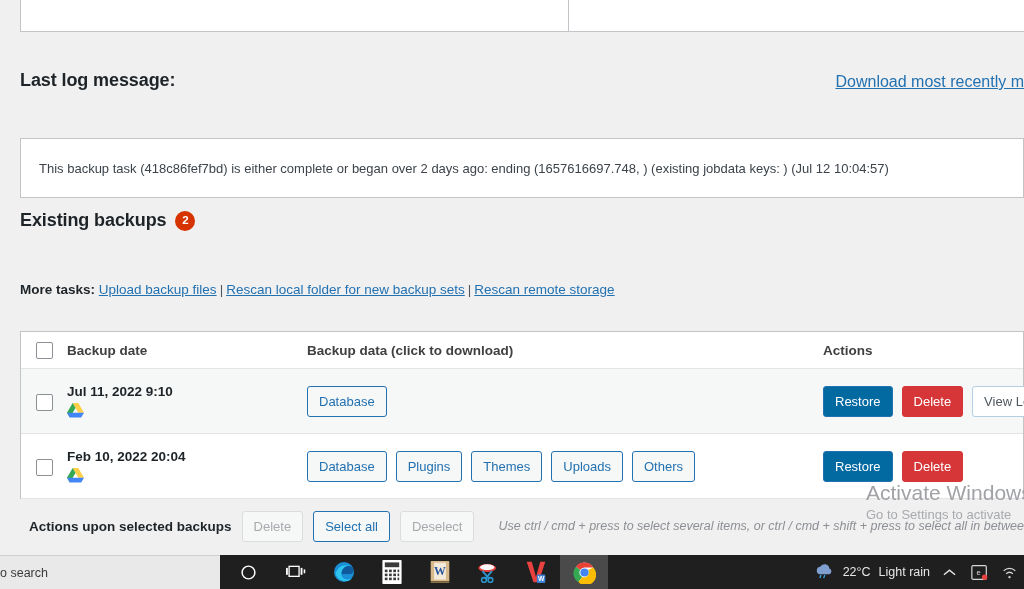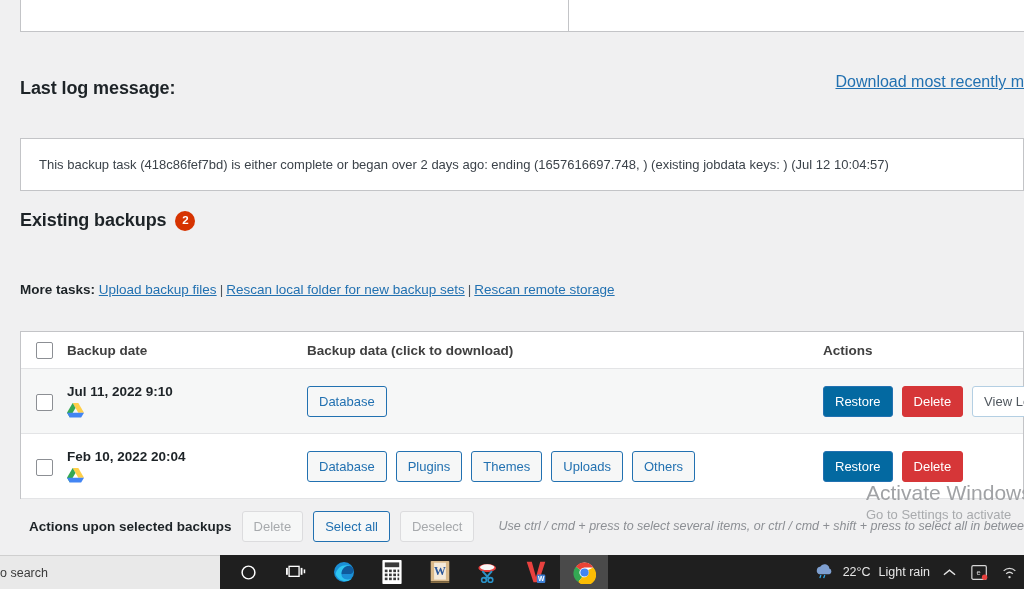--- a/index.html
+++ b/index.html
@@ -23,29 +23,29 @@
   }
 
   
   .content { position: absolute; left: 0; top: 32px; width: 1024px; }
 
   .section-title {
     font-size: 18px; font-weight: 700; color: #1d2327;
     letter-spacing: -0.1px; padding-left: 20px;
   }
   .loglead { position: relative; height: 46px; }
-  .loglead .section-title { position: absolute; left: 0; top: 46px; }
+  .loglead .section-title { position: absolute; left: 0; top: 38px; }
   .dl-link {
     position: absolute; right: 0px; top: 41px;
     font-size: 16px; color: #2271b1; text-decoration: underline;
     white-space: nowrap;
   }
 
   .log-box {
-    position: absolute; left: 20px; top: 106px; width: 1004px; height: 53px;
+    position: absolute; left: 20px; top: 106px; width: 1004px; height: 60px;
     background: #ffffff; border: 1px solid #c3c4c7;
     display: flex; align-items: center;
   }
   .log-box span {
     font-size: 13px; color: #3c434a; padding-left: 18px; white-space: nowrap;
   }
 
   
   .eb-head { position: absolute; left: 20px; top: 178px; display: flex; align-items: center; gap: 9px; }
   .eb-title { font-size: 18px; font-weight: 700; color: #1d2327; letter-spacing: -0.1px; }

